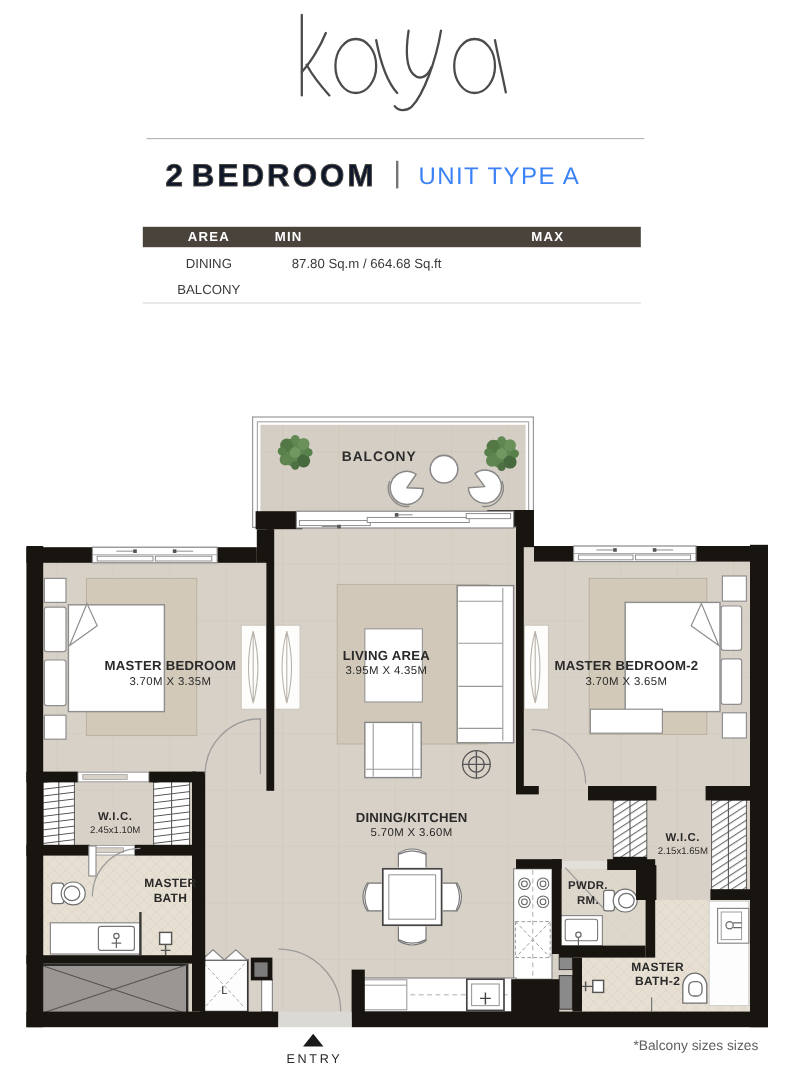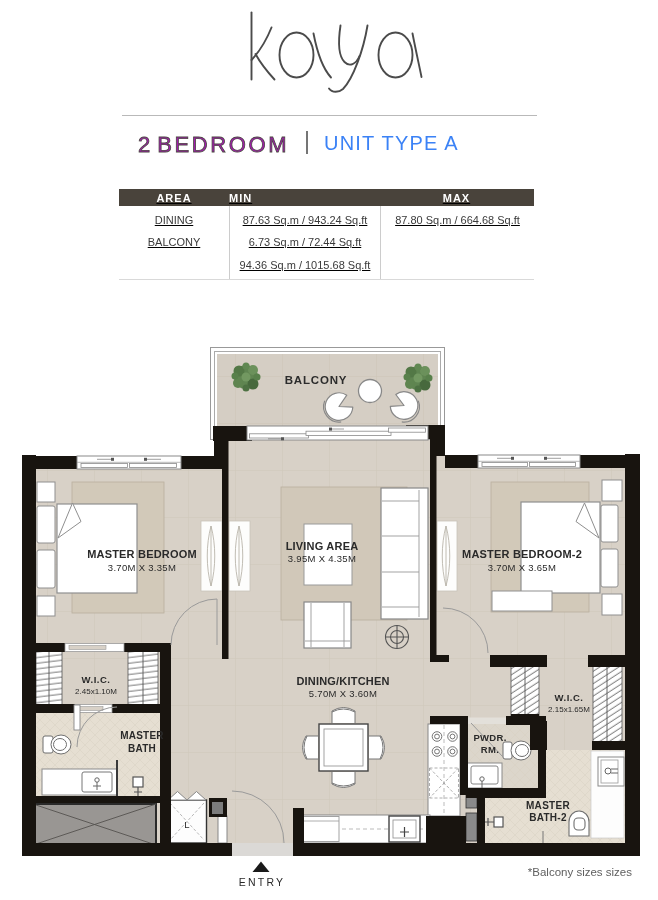--- a/index.html
+++ b/index.html
@@ -19,42 +19,37 @@
     <path d="M340.5,25.5 C338,42 338.5,56 344.5,62 C349.5,67 356,64.5 359.5,56"></path>
     <path d="M367.5,25.5 C363.5,50 353,79 343,89 C339,92.5 332,93 329,88.5"></path>
     <ellipse cx="395.5" cy="55" rx="17" ry="22.5"></ellipse>
     <path d="M412.5,33.5 C415.5,49 419.5,67 421.5,77"></path>
   </g>
 </svg>
 
 <div class="abs" style="left:122px;top:115px;width:415px;height:1px;background:#b9b9b9"></div>
 
 <div class="abs" style="left:138px;top:131px;width:440px;height:36px;white-space:nowrap">
-  <span style="font-size:22px;font-weight:normal;-webkit-text-stroke:0.8px #4b4741;letter-spacing:2.6px;color:#a21caf;vertical-align:baseline;">2 BEDROOM</span>
+  <span style="font-size:26px;font-weight:bold;-webkit-text-stroke:0.8px #4b4741;letter-spacing:2.6px;color:#0f172a;vertical-align:baseline;">2 BEDROOM</span>
   <span style="display:inline-block;width:2px;height:23px;background:#757575;margin:0 12px 0 12px;vertical-align:-2px;"></span>
   <span style="font-size:20px;letter-spacing:1.2px;color:#3b82f6;vertical-align:2px;">UNIT TYPE A</span>
 </div>
 
-<div class="abs" style="left:119px;top:189px;width:415px;text-decoration:underline;">
+<div class="abs" style="left:119px;top:189px;width:415px;">
 
   <div style="background:#49433b;color:#fff;height:17px;display:flex;align-items:center;font-size:11px;font-weight:bold;letter-spacing:1px;">
     <div style="width:110px;text-align:center;">AREA</div>
     <div style="width:150px;">MIN</div>
     <div style="width:155px;text-align:center;">MAX</div>
   </div>
 
   <div style="display:flex;font-size:11px;color:#3a3a3a;border-bottom:1px solid #d9d9d9;">
     <div style="width:110px;text-align:center;">
       <div style="height:23px;line-height:29px;">DINING</div>
       <div style="height:23px;line-height:27px;">BALCONY</div>
-    </div>
-    <div style="width:150px;text-align:center;border-left:1px solid #ccc;border-right:1px solid #ccc;">
-      <div style="height:23px;line-height:29px;">87.63 Sq.m / 943.24 Sq.ft</div>
-      <div style="height:23px;line-height:27px;">6.73 Sq.m / 72.44 Sq.ft</div>
-      <div style="height:27px;line-height:27px;">94.36 Sq.m / 1015.68 Sq.ft</div>
     </div>
     <div style="width:153px;text-align:center;">
       <div style="height:23px;line-height:29px;">87.80 Sq.m / 664.68 Sq.ft</div>
     </div>
   </div>
 </div>
 
 <svg id="plan" class="abs" style="left:0;top:0" width="658" height="900" viewBox="0 0 658 900">
 <defs>
   <pattern id="tile" width="47" height="47" patternUnits="userSpaceOnUse">

